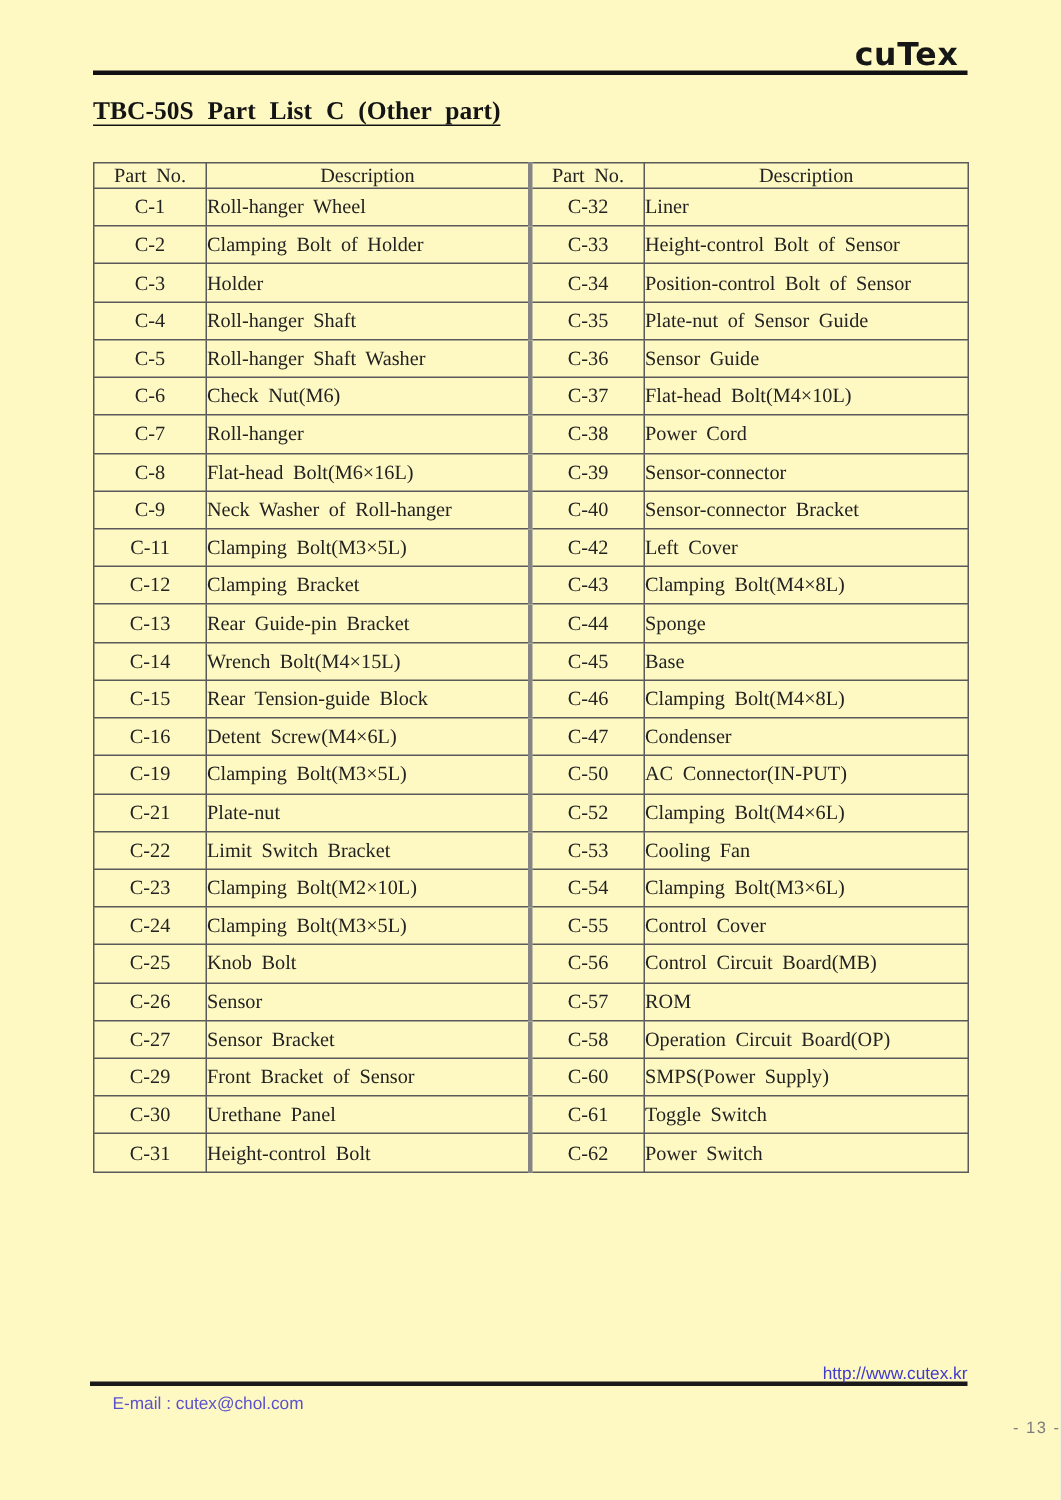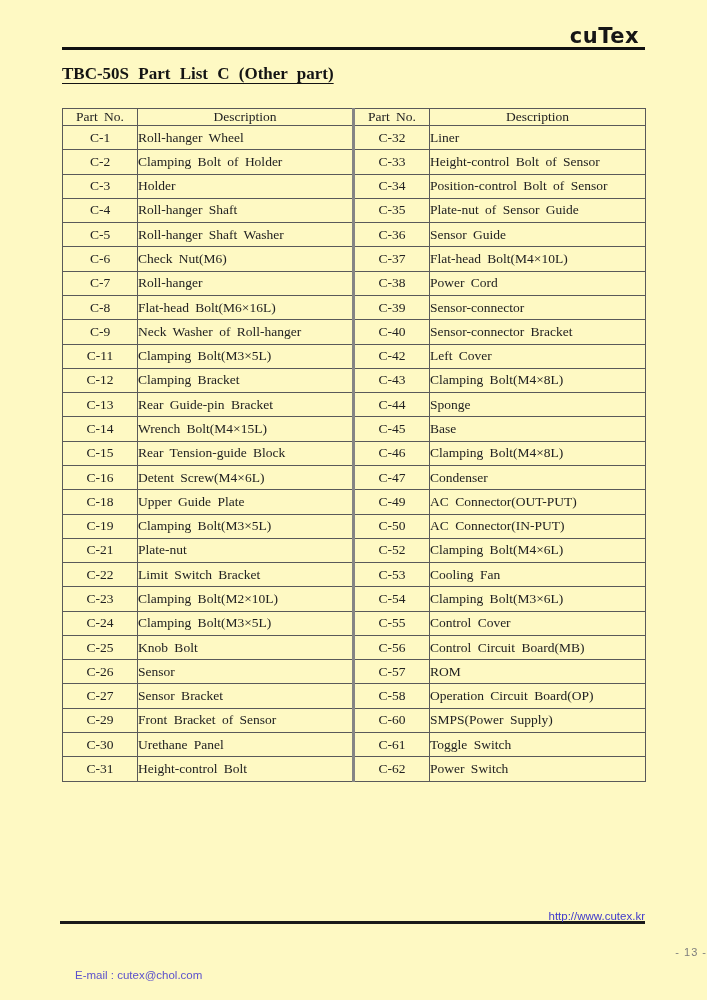--- a/index.html
+++ b/index.html
@@ -47,21 +47,21 @@
   .cell-no { text-align: center; }
   .cell-desc { text-align: left; padding-left: 11px; }
   .divider { border-left: 3px solid #858585 !important; }
   .footer-rule {
     position: absolute; left: 60px; top: 921px;
     width: 585px; height: 2.5px; background: #1a1a1a;
   }
   .footer-email {
     position: absolute; left: 75px; top: 930px;
     font-family: "Liberation Sans", sans-serif;
-    font-size: 11.5px; color: #5b51cc; margin-top: 39px;
+    font-size: 11.5px; color: #5b51cc;
   }
   .footer-url {
     position: absolute; right: 62px; top: 910px;
     font-family: "Liberation Sans", sans-serif;
     font-size: 11.5px; color: #403acc;
   }
   .footer-page {
     position: absolute; left: 0; top: 946px; width: 707px;
     text-align: right;
     font-family: "Liberation Sans", sans-serif;
@@ -179,26 +179,20 @@
           <td class="cell-no divider">C-46</td>
           <td class="cell-desc">Clamping Bolt(M4×8L)</td>
         </tr>
         <tr>
           <td class="cell-no">C-16</td>
           <td class="cell-desc">Detent Screw(M4×6L)</td>
           <td class="cell-no divider">C-47</td>
           <td class="cell-desc">Condenser</td>
         </tr>
         <tr>
-          <td class="cell-no">C-18</td>
-          <td class="cell-desc">Upper Guide Plate</td>
-          <td class="cell-no divider">C-49</td>
-          <td class="cell-desc">AC Connector(OUT-PUT)</td>
-        </tr>
-        <tr>
           <td class="cell-no">C-19</td>
           <td class="cell-desc">Clamping Bolt(M3×5L)</td>
           <td class="cell-no divider">C-50</td>
           <td class="cell-desc">AC Connector(IN-PUT)</td>
         </tr>
         <tr>
           <td class="cell-no">C-21</td>
           <td class="cell-desc">Plate-nut</td>
           <td class="cell-no divider">C-52</td>
           <td class="cell-desc">Clamping Bolt(M4×6L)</td>

